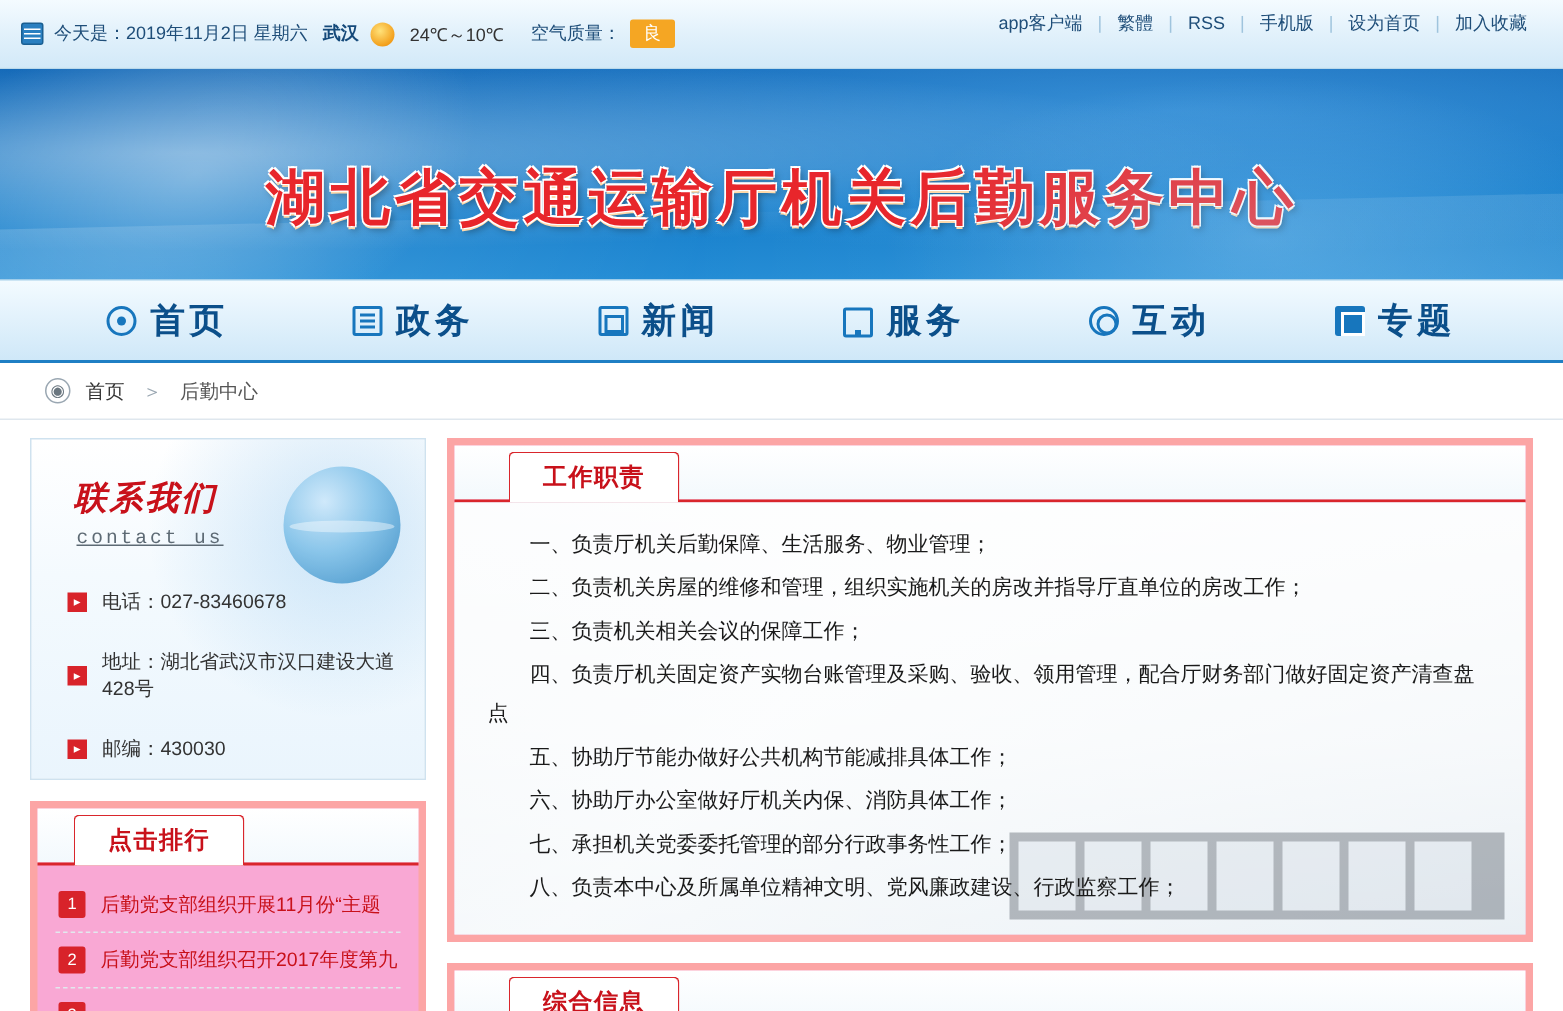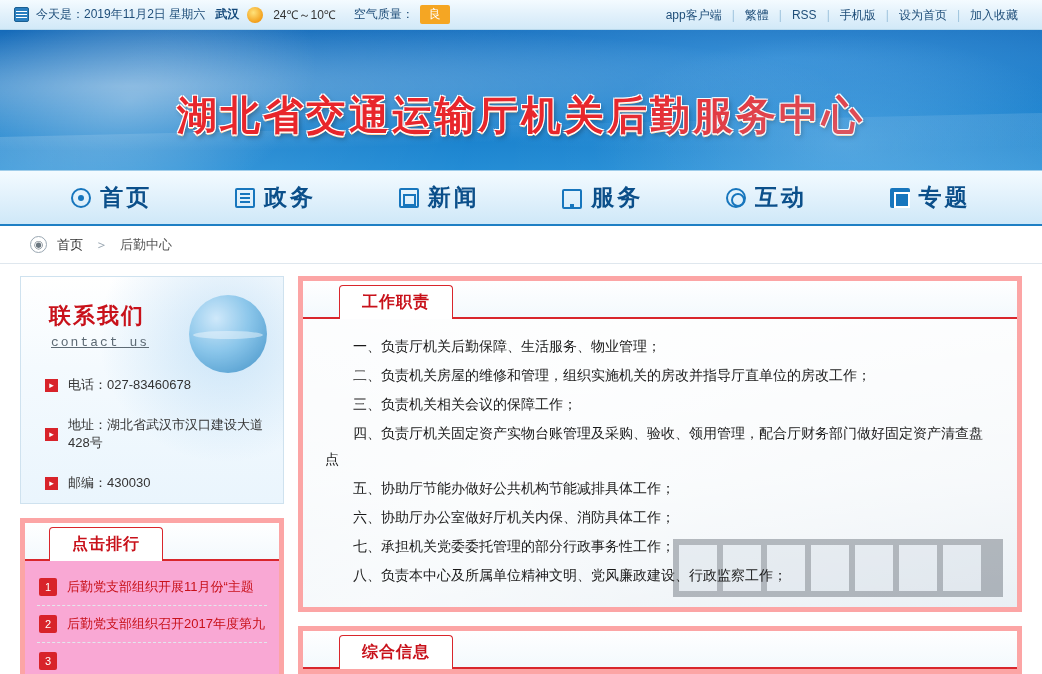--- a/index.html
+++ b/index.html
@@ -9,21 +9,21 @@
     overflow: hidden;
     background: #ffffff;
     font-family: "Liberation Sans", sans-serif;
     font-size: 13px;
     color: #333;
   }
   .page { position: relative; width: 1042px; height: 674px; overflow: hidden; }
 
   
   .topbar {
-    height: 30px;
+    height: 46px;
     background: linear-gradient(to bottom, #f4fbff 0%, #e2f1fb 50%, #d2e9f8 100%);
     border-bottom: 1px solid #b9d9ec;
     display: flex;
     align-items: center;
     padding: 0 14px;
     font-size: 12px;
     color: #1a5a8c;
     position: relative;
   }
   .topbar .cal-icon {
@@ -222,20 +222,21 @@
     position: absolute; left: 4px; top: 36px; width: 70px; height: 8px;
     background: rgba(255,255,255,0.45); border-radius: 50%;
   }
   .contact-title {
     margin: 24px 0 0 28px;
     color: #c8111a;
     font-size: 22px;
     font-weight: bold;
     font-family: "DejaVu Serif", "Liberation Serif", serif;
     letter-spacing: 2px;
+    font-style: italic;
   }
   .contact-sub {
     margin: 4px 0 0 30px;
     color: #5d6a74;
     font-family: "Liberation Mono", monospace;
     font-size: 13px;
     letter-spacing: 2px;
     text-decoration: underline;
   }
   .contact-list { margin: 26px 0 0 24px; }

